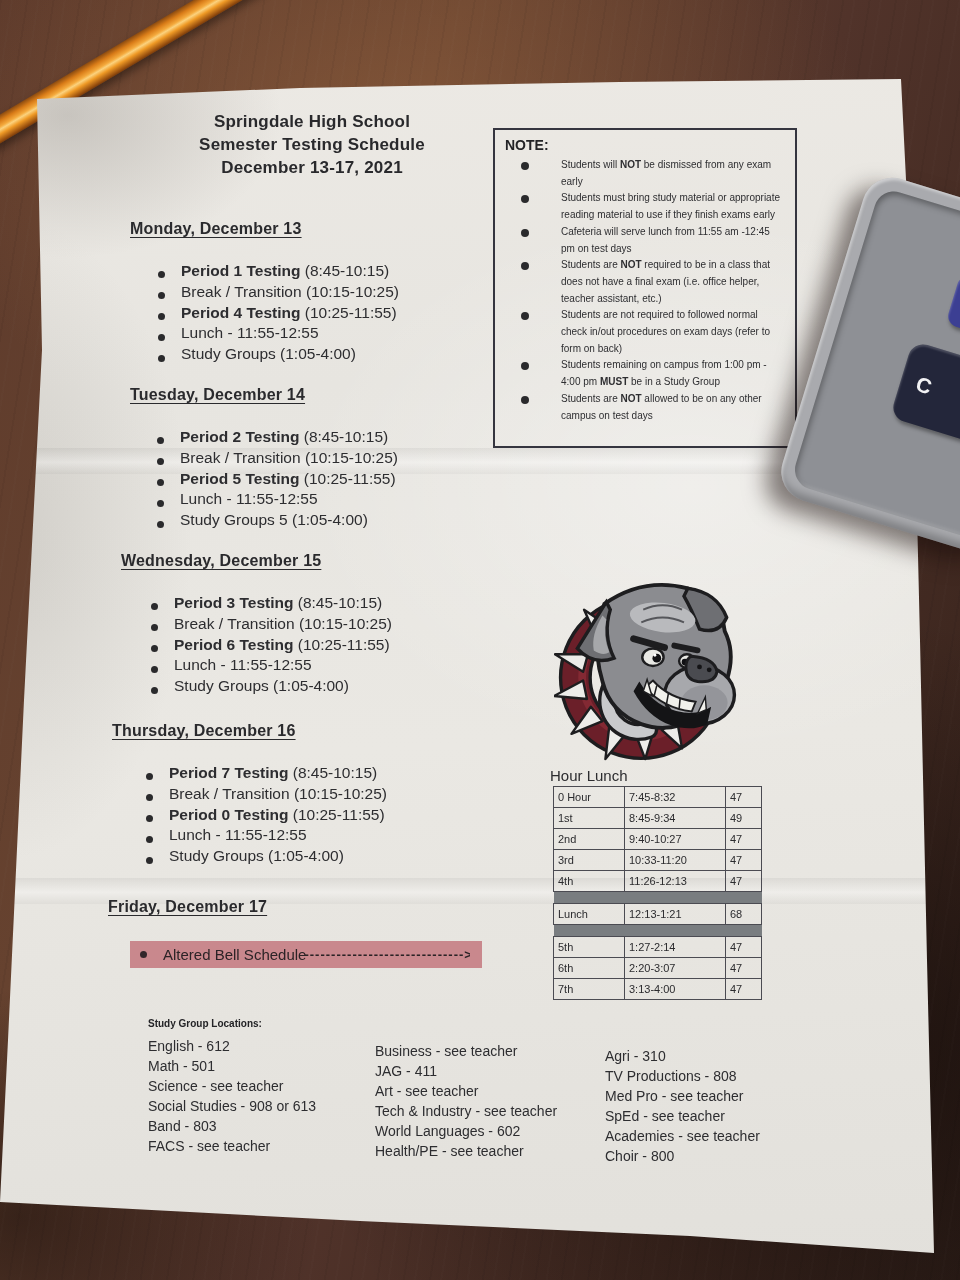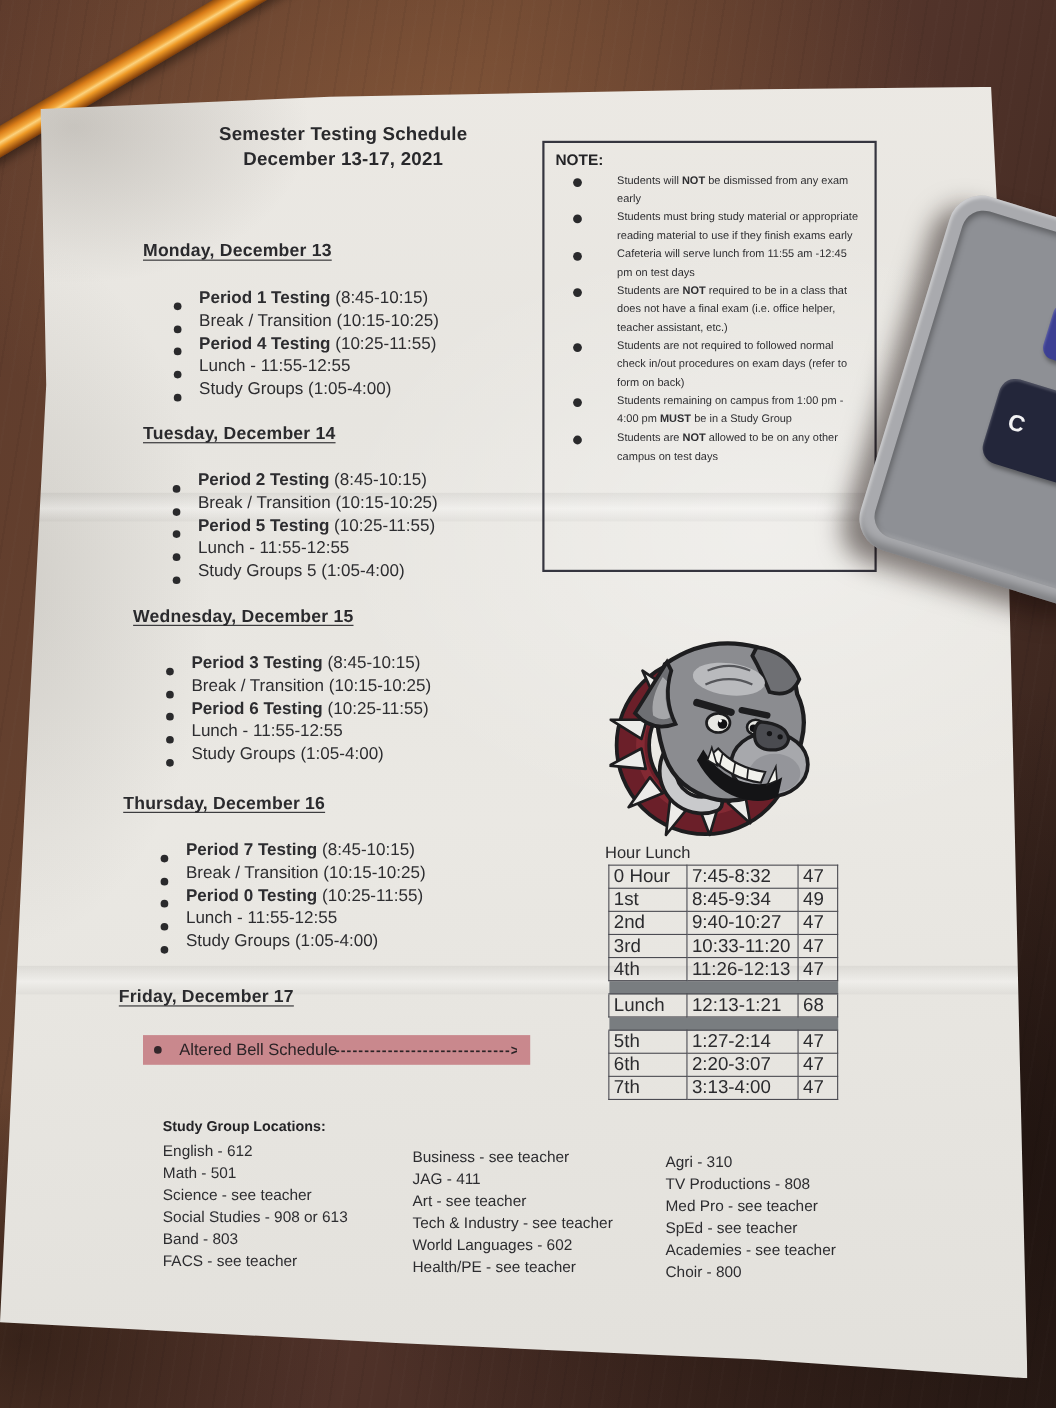--- a/index.html
+++ b/index.html
@@ -40,67 +40,68 @@
       linear-gradient(178deg,#edeae5 0%,#e7e5e0 30%,#eae8e3 58%,#e2e0db 100%);
     filter:drop-shadow(-7px 9px 13px rgba(15,6,4,.55));}
   .crease{position:absolute;left:0;right:0;height:26px;
     background:linear-gradient(to bottom, rgba(0,0,0,.05), rgba(255,255,255,.30) 55%, rgba(0,0,0,.035));}
   
   .doc-title{position:absolute;left:172px;top:110px;width:280px;text-align:center;
     font-weight:bold;font-size:17px;line-height:23px;color:#29292c;letter-spacing:.2px;}
   .day-head{position:absolute;font-weight:bold;font-size:16px;color:#2a2a2d;
     text-decoration:underline;text-underline-offset:3px;letter-spacing:.2px;}
   .day-items{position:absolute;}
-  .sched-item{display:flex;align-items:flex-end;font-size:15.5px;line-height:20.8px;color:#2d2d30;}
+  .sched-item{display:flex;align-items:center;font-size:15.5px;line-height:20.8px;color:#2d2d30;}
   .blt{flex:0 0 auto;width:7px;height:7px;border-radius:50%;background:#2a2a2c;margin:7px 16px 0 0;}
   .b{font-weight:bold;}
   
   .hl-row{position:absolute;left:130px;top:941px;width:352px;height:27px;
     background:#c9888d;display:flex;align-items:center;padding:0 12px 0 10px;box-sizing:border-box;
     font-size:15px;color:#2b2326;}
   .hl-row .blt{margin:0 16px 0 0;background:#33262a;}
   .hl-arrow{flex:1;overflow:hidden;white-space:nowrap;letter-spacing:1px;font-weight:bold;font-size:13px;margin-left:-2px;}
   
-  .note-box{position:absolute;left:493px;top:128px;width:304px;height:392px;
+  .note-box{position:absolute;left:493px;top:128px;width:304px;height:320px;
     border:2px solid #35353f;box-sizing:border-box;padding:7px 8px 0 10px;}
   .note-head{font-weight:bold;font-size:14px;color:#232326;margin-bottom:4px;}
   .note-item{display:flex;align-items:flex-start;}
   .note-item .blt{width:8px;height:8px;margin:5px 0 0 16px;}
   .note-text{margin-left:32px;width:224px;font-size:10px;line-height:16.7px;color:#2e2e31;}
   
   .lunch-title{position:absolute;left:550px;top:767px;width:206px;text-align:left;
     font-size:15px;color:#2c2c2f;}
   .lunch-table{position:absolute;left:553px;top:786px;border-collapse:collapse;
-    font-size:17px;color:#2b2b2e;}
+    font-size:11px;color:#2b2b2e;}
   .lunch-table td{border:1.6px solid #4b4b52;padding:0 4px;height:20px;}
   .lunch-table td.c1{width:62px;}
   .lunch-table td.c2{width:92px;}
   .lunch-table td.c3{width:26px;padding-right:5px;}
   .lunch-table tr.sp td{background:#797d80;height:11px;border-left:none;border-right:none;}
   
   .loc-col{position:absolute;font-size:14px;line-height:20px;color:#2d2d30;}
-  .loc-head{font-weight:bold;font-size:13px;color:#232326;margin-bottom:2px;}
+  .loc-head{font-weight:bold;font-size:10px;color:#232326;margin-bottom:2px;}
   
   .mascot{position:absolute;left:554px;top:564px;width:194px;height:200px;}
 </style>
 </head>
 <body>
 
 <div class="stage">
 
   <div class="desk"></div>
   <div class="desk-grain"></div>
 
   <div class="pencil"></div>
 
   <div class="paper">
     <div class="crease" style="top:448px"></div>
     <div class="crease" style="top:878px"></div>
 
     <div class="doc-title">
+      <div>Springdale High School</div>
       <div>Semester Testing Schedule</div>
       <div>December 13-17, 2021</div>
     </div>
 
     <div id="days-root">
         <div class="day-head" style="left: 130px; top: 220px;">Monday, December 13</div>
         <div class="day-items" style="left: 158px; top: 261px;">
           <div class="sched-item">
             <span class="blt"></span>
             <span><span class="b">Period 1 Testing</span><span> (8:45-10:15)</span></span>

